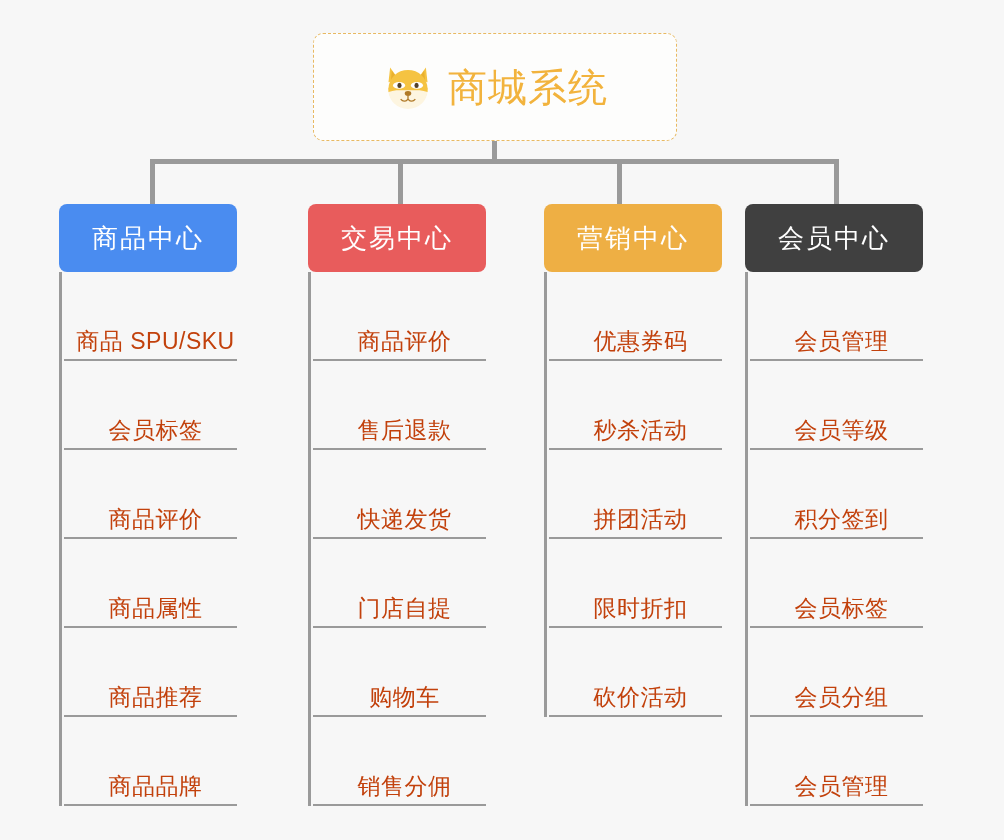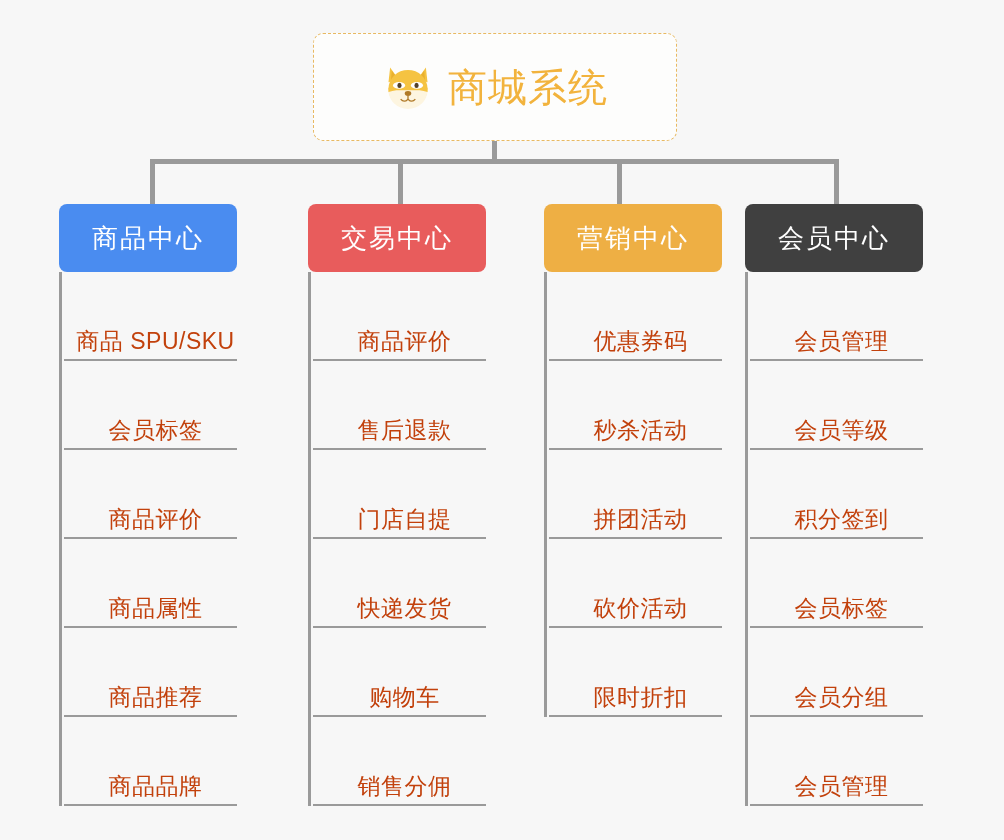--- a/index.html
+++ b/index.html
@@ -183,24 +183,24 @@
       <span>交易中心</span>
     </div>
     <div class="col-items" style="border-left-color: rgb(154, 154, 154);">
       <div class="leaf" style="border-bottom-color: rgb(154, 154, 154);">
           <span class="leaf-label">商品评价</span>
         </div>
       <div class="leaf" style="border-bottom-color: rgb(154, 154, 154);">
           <span class="leaf-label">售后退款</span>
         </div>
       <div class="leaf" style="border-bottom-color: rgb(154, 154, 154);">
+          <span class="leaf-label">快递发货</span>
+        </div>
+      <div class="leaf" style="border-bottom-color: rgb(154, 154, 154);">
           <span class="leaf-label">门店自提</span>
-        </div>
-      <div class="leaf" style="border-bottom-color: rgb(154, 154, 154);">
-          <span class="leaf-label">快递发货</span>
         </div>
       <div class="leaf" style="border-bottom-color: rgb(154, 154, 154); text-align: right;">
           <span class="leaf-label">购物车</span>
         </div>
       <div class="leaf" style="border-bottom-color: rgb(154, 154, 154);">
           <span class="leaf-label">销售分佣</span>
         </div>
     </div>
   </div>
 
@@ -212,24 +212,24 @@
       <div class="leaf" style="border-bottom-color: rgb(154, 154, 154);">
           <span class="leaf-label">优惠券码</span>
         </div>
       <div class="leaf" style="border-bottom-color: rgb(154, 154, 154);">
           <span class="leaf-label">秒杀活动</span>
         </div>
       <div class="leaf" style="border-bottom-color: rgb(154, 154, 154);">
           <span class="leaf-label">拼团活动</span>
         </div>
       <div class="leaf" style="border-bottom-color: rgb(154, 154, 154);">
+          <span class="leaf-label">限时折扣</span>
+        </div>
+      <div class="leaf" style="border-bottom-color: rgb(154, 154, 154);">
           <span class="leaf-label">砍价活动</span>
-        </div>
-      <div class="leaf" style="border-bottom-color: rgb(154, 154, 154);">
-          <span class="leaf-label">限时折扣</span>
         </div>
     </div>
   </div>
 
   <div class="column" style="left:745px;">
     <div class="col-header" style="background: #404040;">
       <span>会员中心</span>
     </div>
     <div class="col-items" style="border-left-color: rgb(154, 154, 154);">
       <div class="leaf" style="border-bottom-color: rgb(154, 154, 154);">

